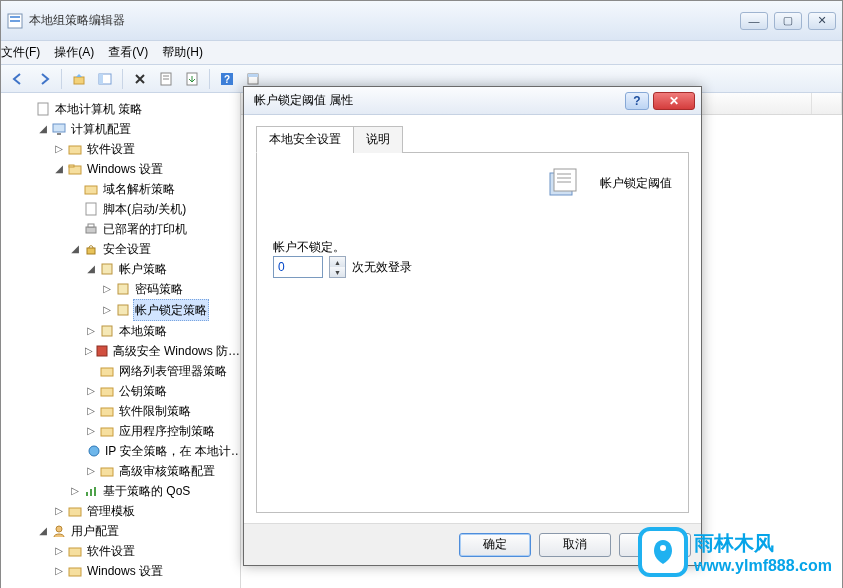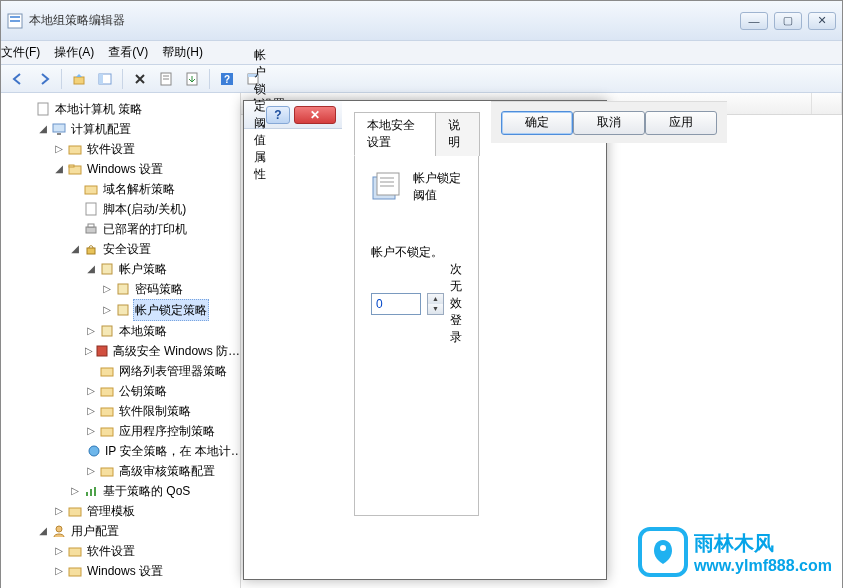--- a/index.html
+++ b/index.html
@@ -29,38 +29,38 @@
 .tree-label.selected { background:#d1e4ff; border:1px dotted #7aa5de; padding:0 1px; }
 .folder-icon, .leaf-icon { width:16px; height:16px; display:inline-flex; align-items:center; justify-content:center; }
 
 .list-pane { flex:1; padding:0; position:relative; }
 .list-header { height:22px; display:flex; font-size:12px; border-bottom:1px solid #d9d9d9; }
 .list-col { padding:3px 8px; border-right:1px solid #e1e1e1; background:linear-gradient(#fdfdfd,#f0f0f0); }
 .list-row { display:flex; font-size:12px; padding:2px 0; }
 .list-cell { padding:2px 8px; white-space:nowrap; overflow:hidden; }
 
 
-.dialog { position:absolute; left:242px; top:99px; width:364px; height:480px; background:#fff; border:1px solid #6a6a6a; box-shadow:0 0 12px rgba(0,0,0,0.3); display:flex; flex-direction:row; }
+.dialog { position:absolute; left:242px; top:85px; width:459px; height:480px; background:#fff; border:1px solid #6a6a6a; box-shadow:0 0 12px rgba(0,0,0,0.3); display:flex; flex-direction:column; }
 .dialog-title { height:28px; background:linear-gradient(#fbfcfe,#e4ebf5); display:flex; align-items:center; padding-left:10px; font-size:12px; border-bottom:1px solid #c6d2e3; }
 .dialog-title-text { flex:1; }
 .dlg-help { width:24px; height:18px; background:linear-gradient(#e6effd,#bcd4f3); border:1px solid #86a8d6; border-radius:3px; display:flex; align-items:center; justify-content:center; font-size:12px; color:#1d4e9e; margin-right:4px; font-weight:bold; }
 .dlg-close { width:42px; height:18px; background:linear-gradient(#f07a7a,#d43d3d); border:1px solid #a82c2c; border-radius:3px; display:flex; align-items:center; justify-content:center; color:#fff; font-size:12px; margin-right:6px; font-weight:bold; }
 .dialog-body { flex:1; padding:10px 12px 0 12px; font-size:12px; }
 .tab-strip { display:flex; border-bottom:1px solid #bfbfbf; }
 .tab { padding:4px 12px; border:1px solid #bfbfbf; border-bottom:none; background:#f4f4f4; margin-right:-1px; position:relative; top:1px; }
 .tab.active { background:#fff; border-bottom:1px solid #fff; }
 .tab-content { border:1px solid #bfbfbf; border-top:none; padding:14px 16px; height:360px; background:#fff; }
-.policy-row { display:flex; align-items:center; gap:10px; margin-bottom:40px; }
+.policy-row { display:flex; align-items:center; gap:20px; margin-bottom:40px;justify-content:flex-end; }
 .policy-icon { width:32px; height:32px; }
 .spinner-row { margin-bottom:8px; }
 .spinner-ctl { display:flex; align-items:center; gap:6px; }
 .spinner-input { width:50px; height:22px; border:1px solid #7a9abf; padding:0 4px; font-size:12px; text-align:left; background:#fff; color:#0046c8; }
 .spinner-btns { display:flex; flex-direction:column; border:1px solid #9aaabf; }
 .spinner-btns div { width:15px; height:10px; background:linear-gradient(#f5f7fa,#dde4ec); display:flex; align-items:center; justify-content:center; font-size:7px; color:#444; }
-.dialog-footer { height:42px; display:flex; align-items:center; justify-content:flex-end; padding:12px 10px; border-top:1px solid #dcdcdc; background:#f0f0f0; }
+.dialog-footer { height:42px; display:flex; align-items:center; justify-content:flex-end; padding:12px 10px; gap:8px; border-top:1px solid #dcdcdc; background:#f0f0f0; }
 .dlg-btn { min-width:72px; height:24px; border:1px solid #8a98aa; border-radius:3px; background:linear-gradient(#fdfdfd,#e6e9ee); font-size:12px; padding:0 10px; }
 .dlg-btn.default { border-color:#4e8ddb; box-shadow:0 0 0 1px #a9cdf5 inset; }
 
 
 .watermark { position:absolute; right:10px; bottom:10px; display:flex; align-items:center; gap:6px; font-size:20px; font-weight:bold; color:#06a4e8;margin-left:40px; }
 .watermark-logo { width:50px; height:50px; border:4px solid #1fb1f0; border-radius:12px; display:flex; align-items:center; justify-content:center; background:#fff; }
 .watermark-url { font-size:16px; font-weight:bold; color:#06a4e8; }
 
 svg { display:block; }
 </style>

